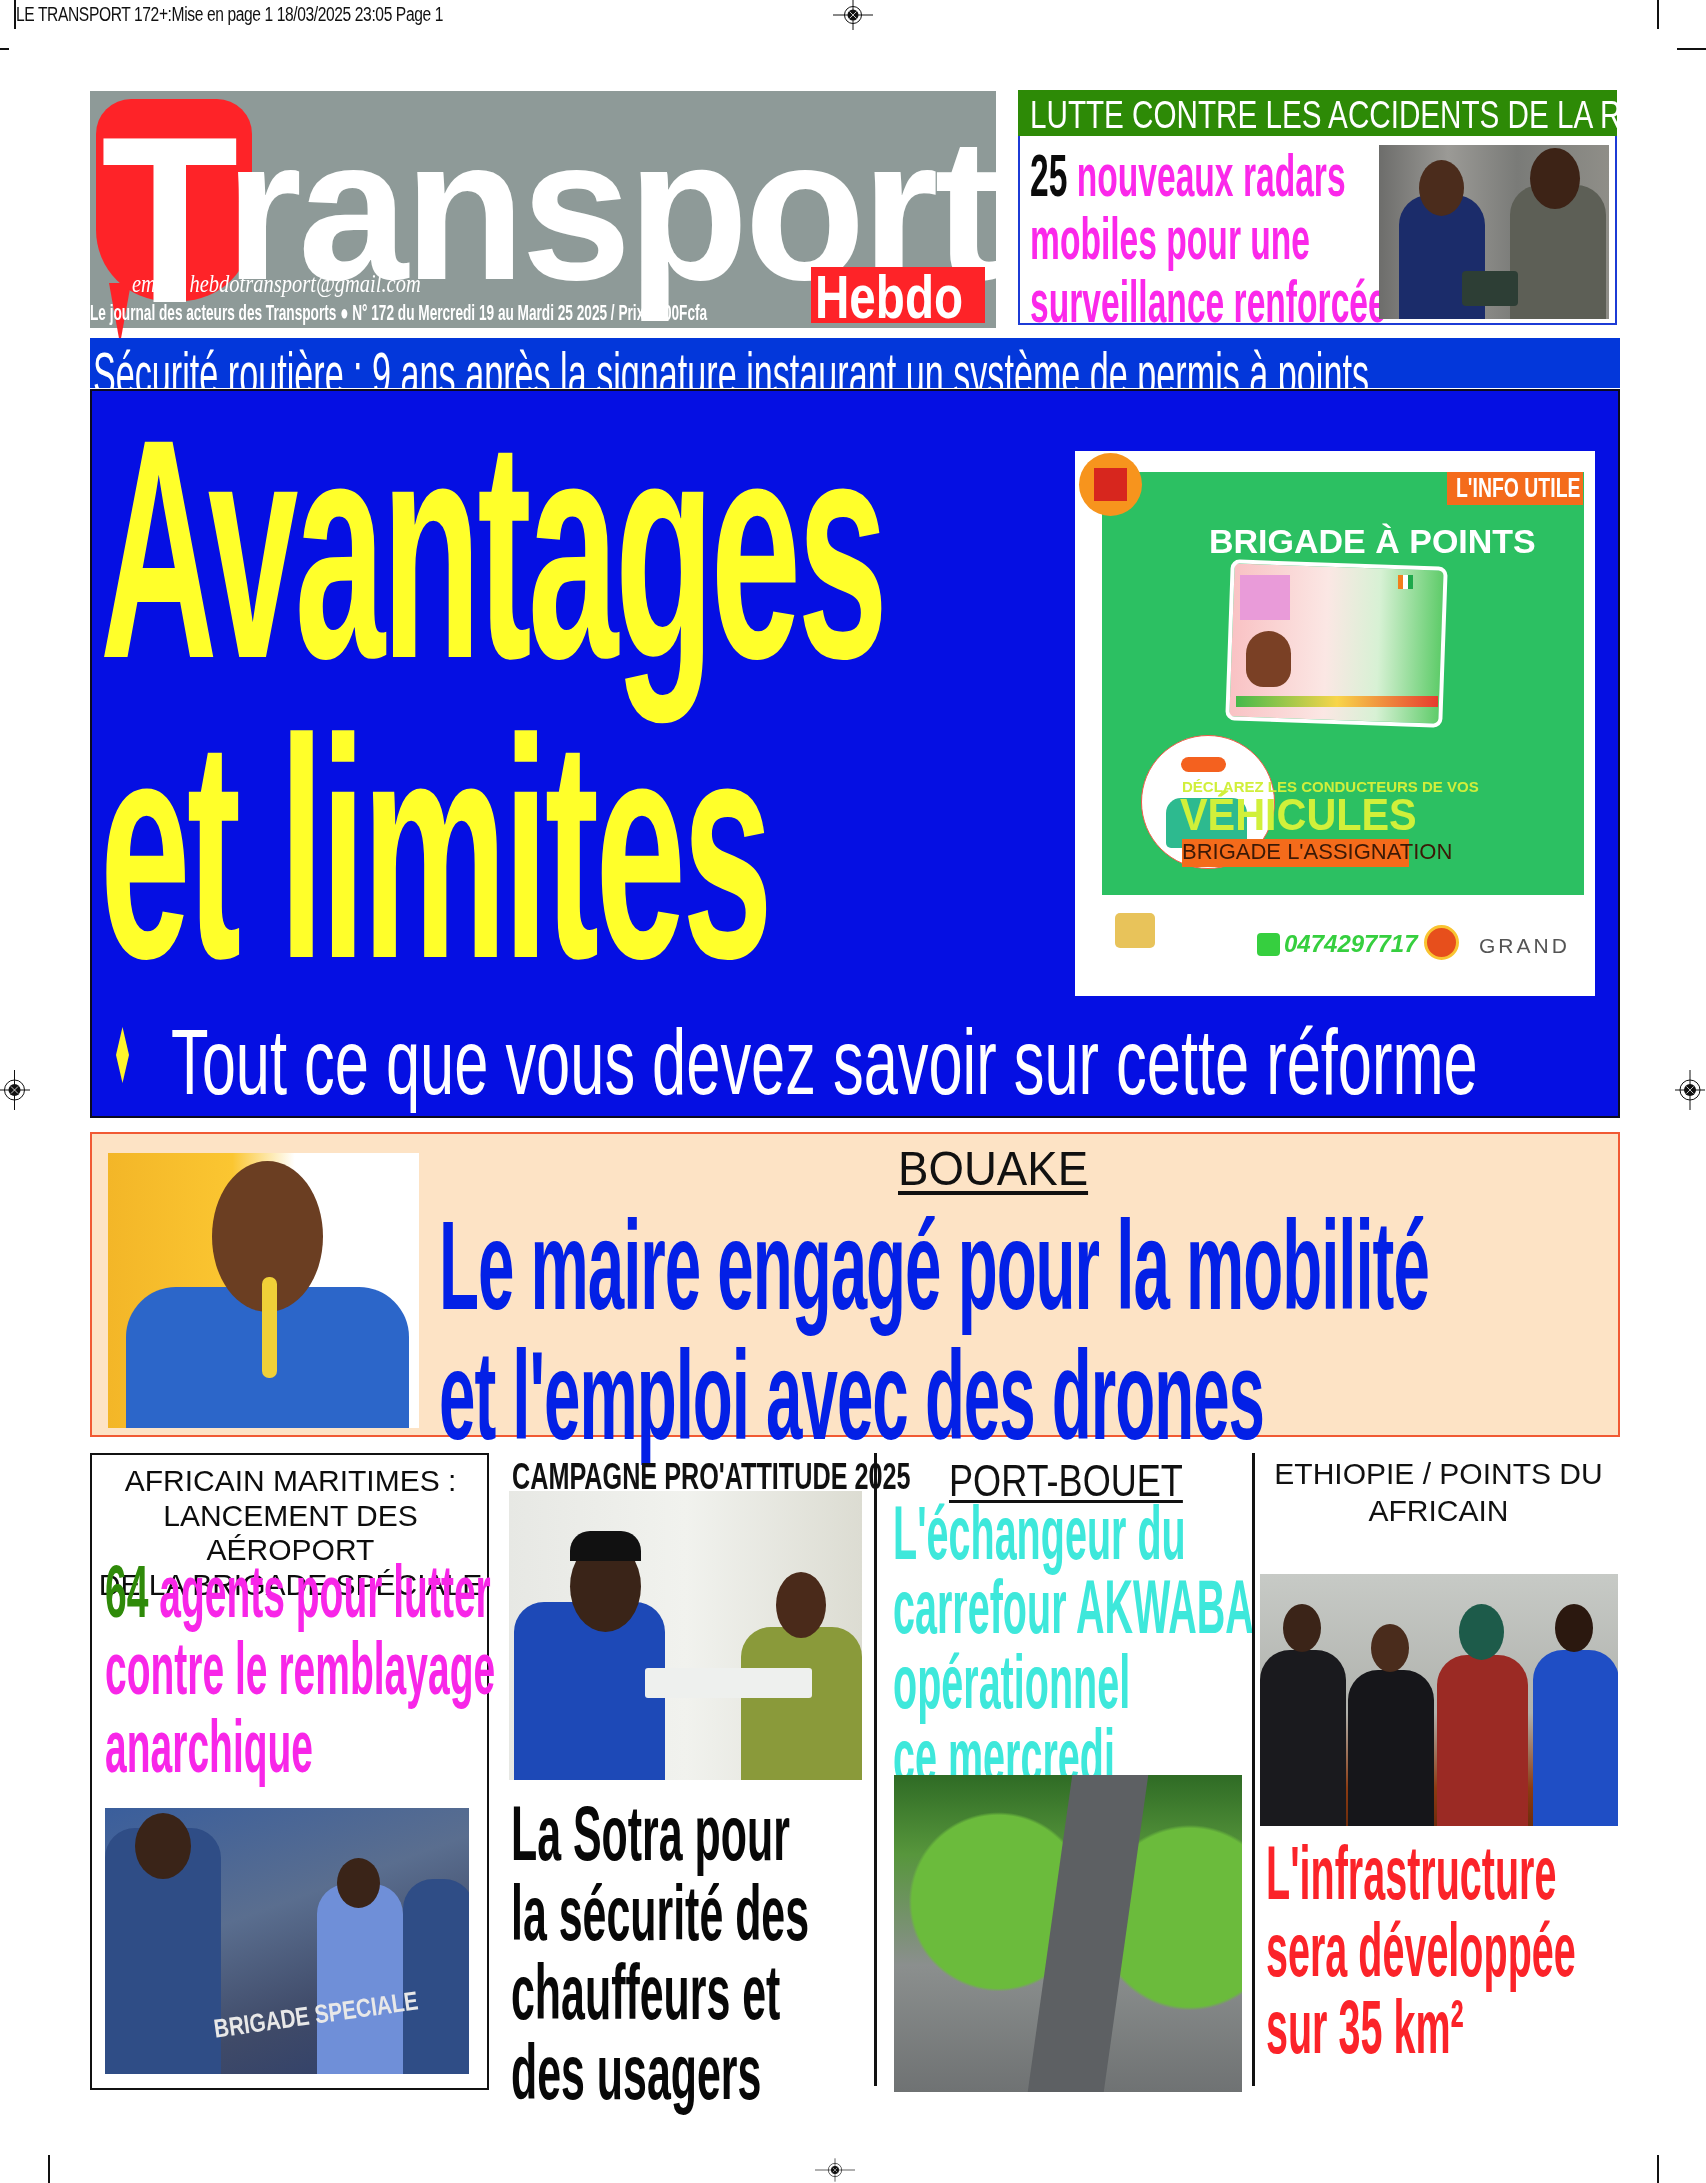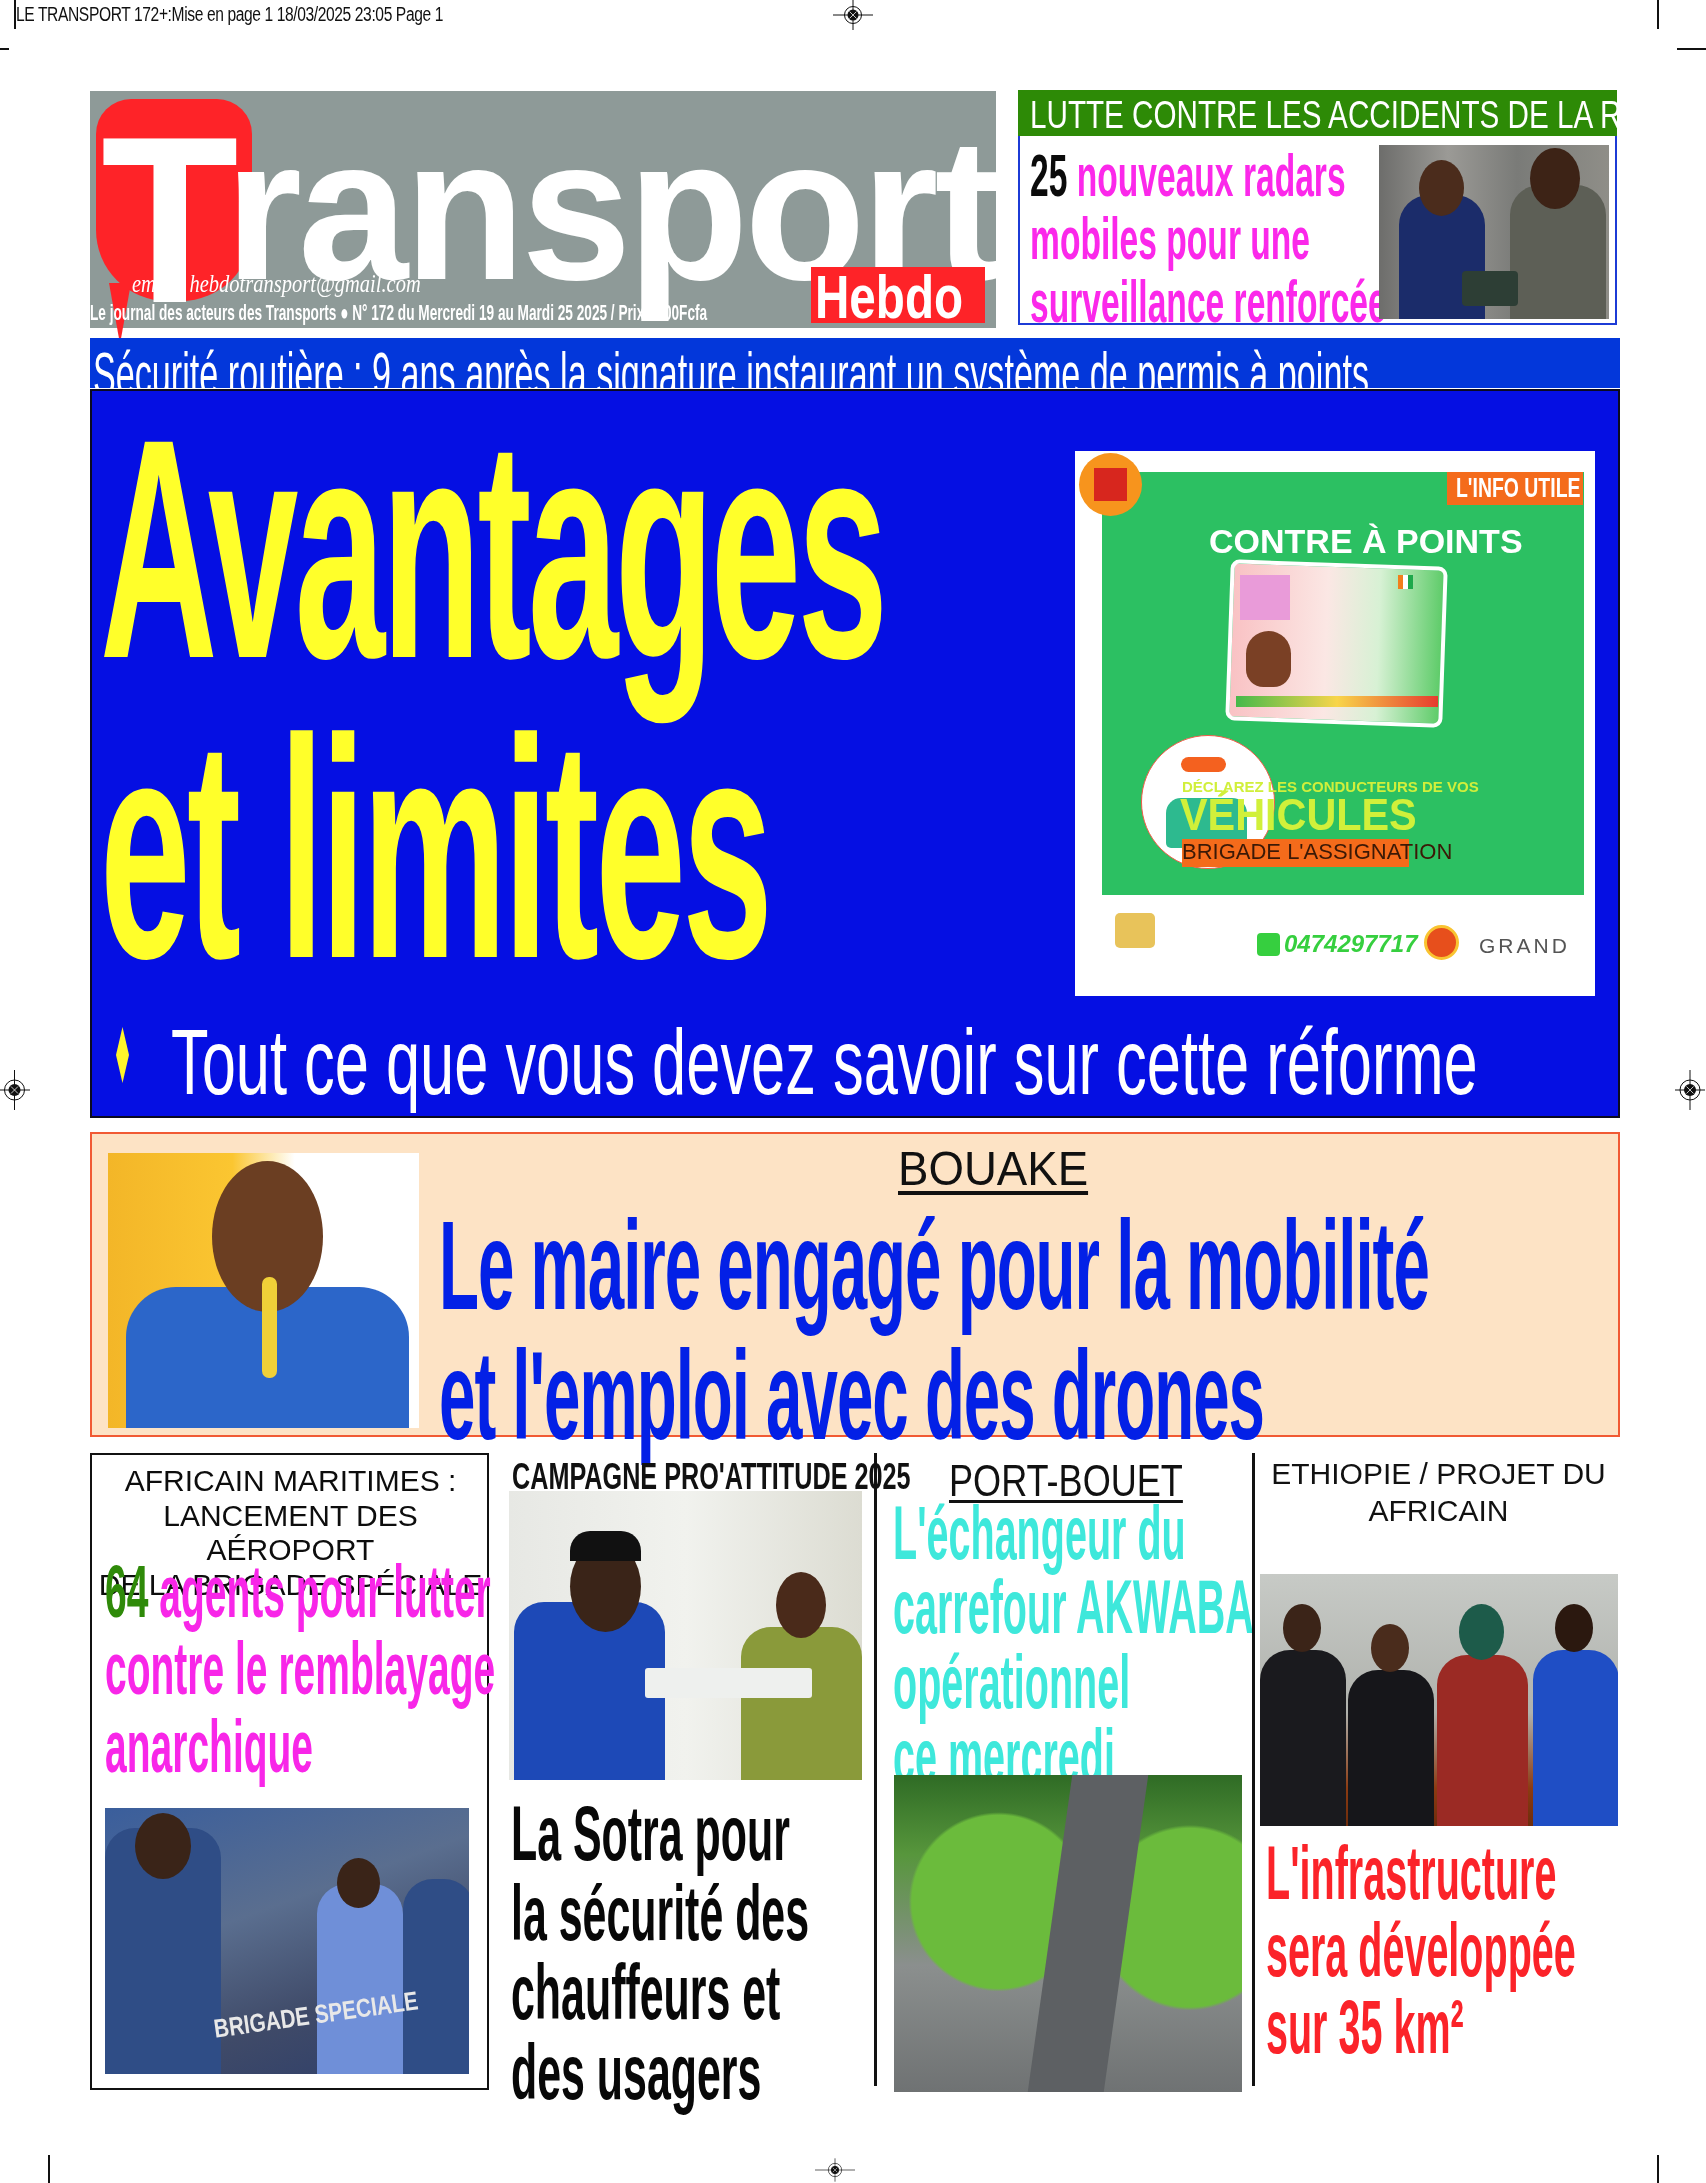--- a/index.html
+++ b/index.html
@@ -176,21 +176,21 @@
 </div>
 <div class="abs sub-diamond"></div>
 <div class="abs subline">Tout ce que vous devez savoir sur cette réforme</div>
 
 <div class="abs infobox"></div>
 <div class="abs info-green"></div>
 <div class="abs info-cam"></div>
 <div class="abs info-cam-inner"></div>
 <div class="abs info-badge"></div>
 <div class="abs info-badge-text">L'INFO UTILE</div>
-<div class="abs info-title">CONTRE À POINTS</div>
+<div class="abs info-title">BRIGADE À POINTS</div>
 <div class="abs license"></div>
 <div class="abs license-photo"></div>
 <div class="abs license-face"></div>
 <div class="abs license-flag"></div>
 <div class="abs license-bar"></div>
 <div class="abs circle"></div>
 <div class="abs hand"></div>
 <div class="abs car"></div>
 <div class="abs info-declare">DÉCLAREZ LES CONDUCTEURS DE VOS</div>
 <div class="abs info-vehicules">VÉHICULES</div>
@@ -255,21 +255,21 @@
   <span>L'échangeur du</span><br>
   <span>carrefour AKWABA</span><br>
   <span>opérationnel</span><br>
   <span>ce mercredi</span>
 </div>
 <div class="abs col3-photo"></div>
 <div class="abs road"></div>
 <div class="abs vrule" style="left:1252px;top:1453px;height:633px;"></div>
 
 <div class="abs col4-kicker">
-  <div>ETHIOPIE / PROJET DU</div>
+  <div>ETHIOPIE / POINTS DU</div>
   <div>AFRICAIN</div>
 </div>
 <div class="abs col4-photo">
   <div class="person" style="left:0;top:76px;width:86px;height:177px;background:#1a1a1e;"></div>
   <div class="person" style="left:23px;top:30px;width:38px;height:48px;border-radius:50%;background:#3b2418;"></div>
   <div class="person" style="left:88px;top:96px;width:86px;height:156px;background:#16161a;"></div>
   <div class="person" style="left:111px;top:50px;width:38px;height:48px;border-radius:50%;background:#4a2c1c;"></div>
   <div class="person" style="left:177px;top:81px;width:91px;height:172px;background:#9b2a24;"></div>
   <div class="person" style="left:199px;top:30px;width:45px;height:56px;border-radius:50%;background:#1d5b4a;"></div>
   <div class="person" style="left:273px;top:76px;width:86px;height:177px;background:#1f4ec5;"></div>

